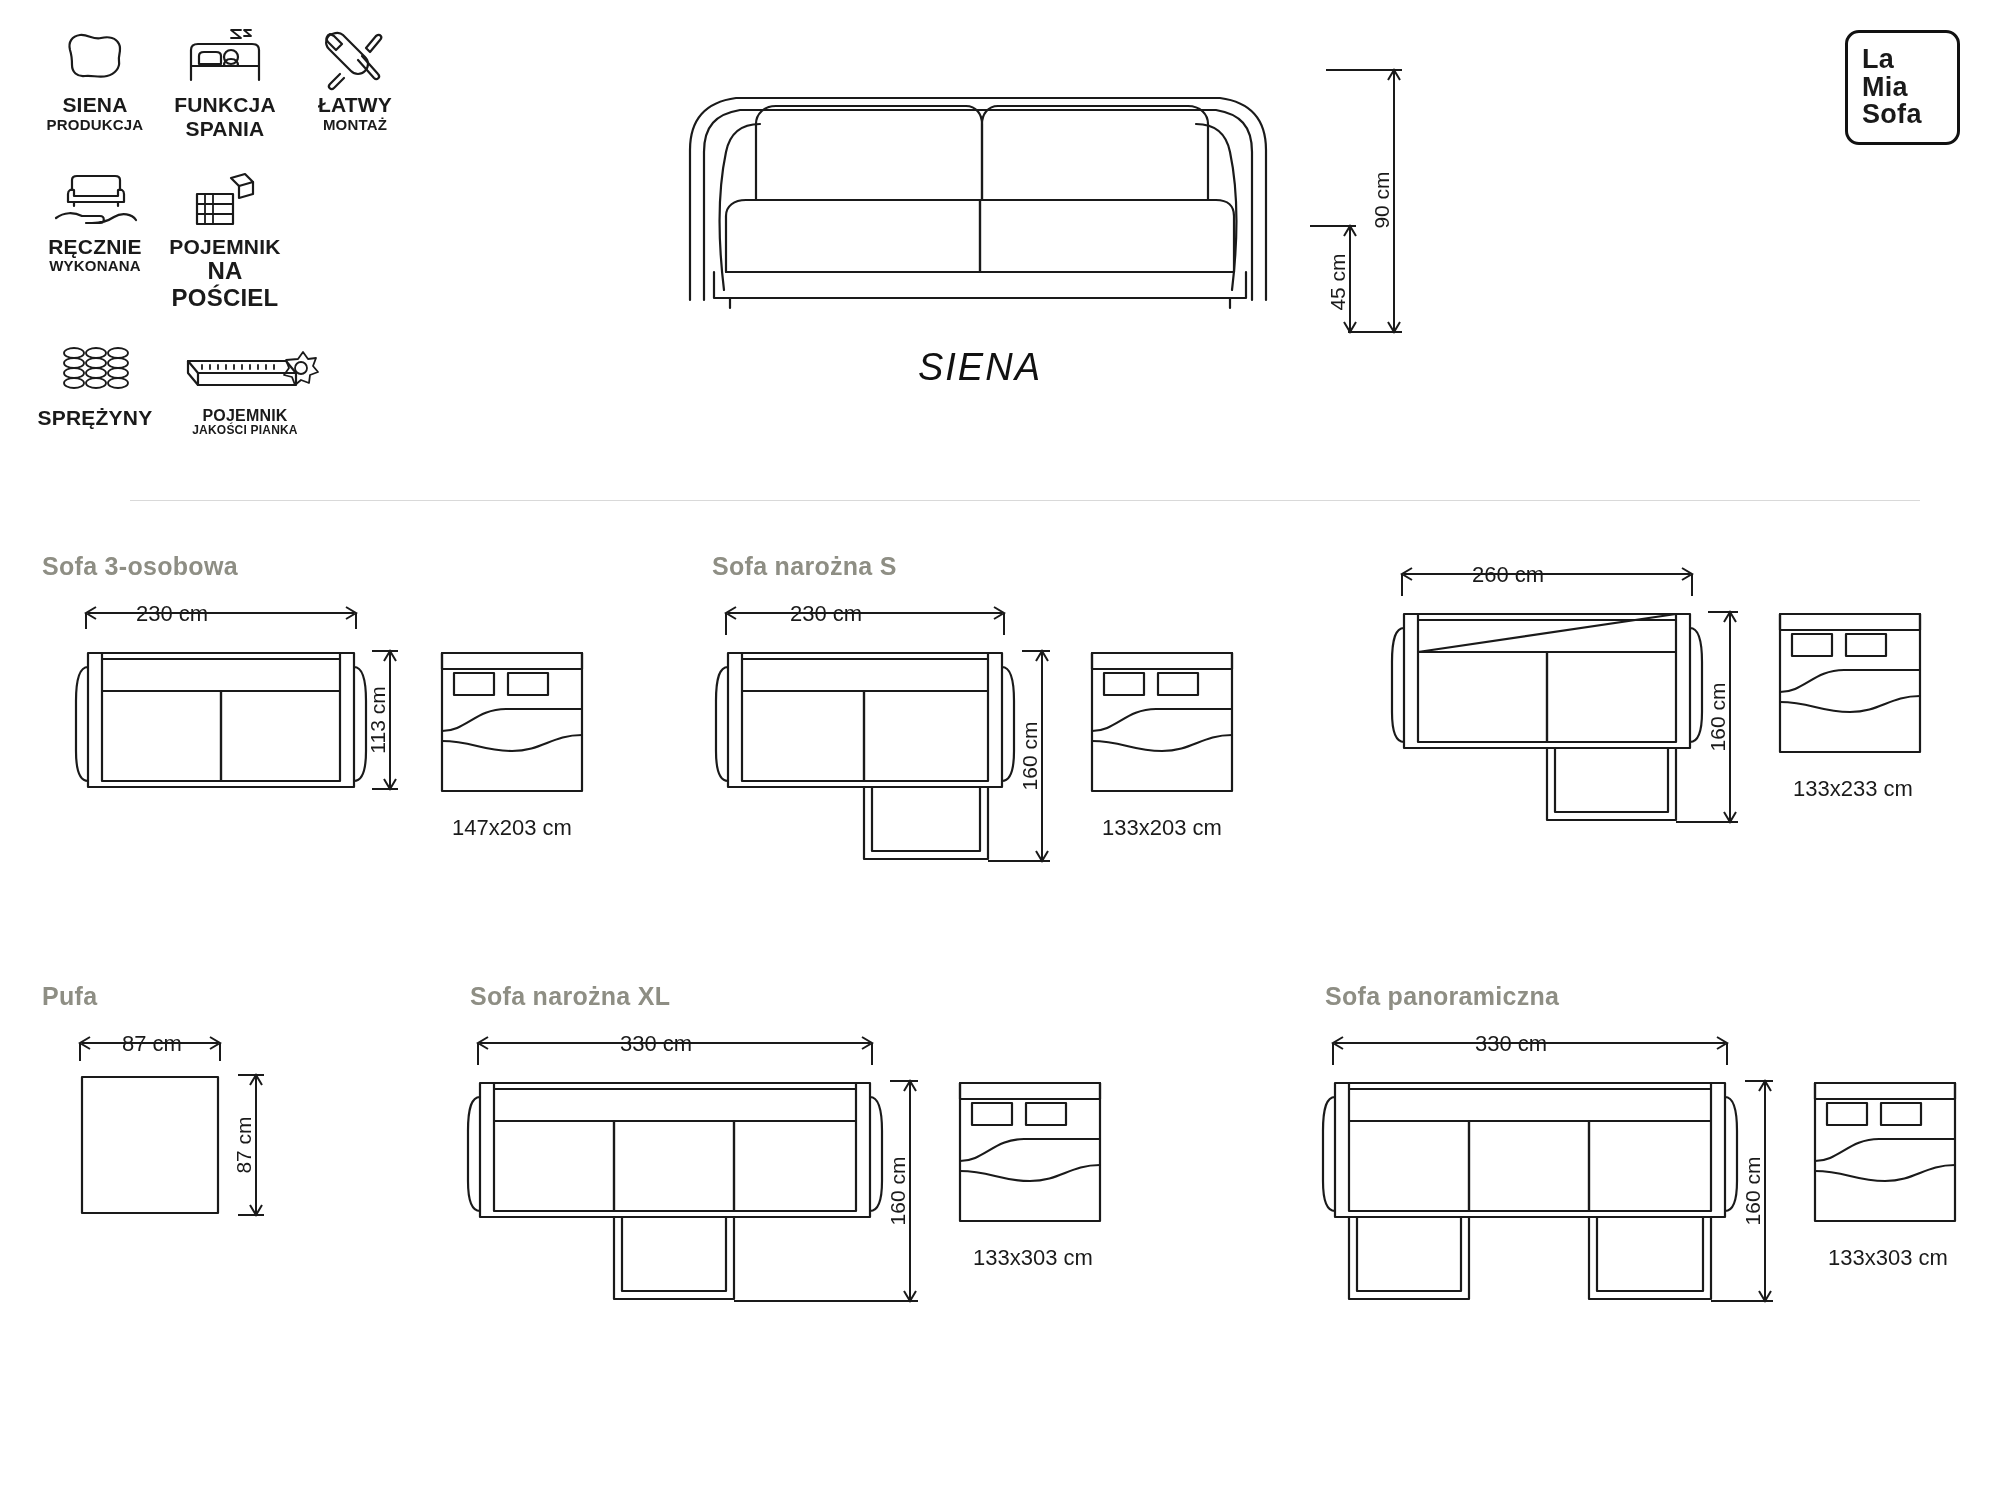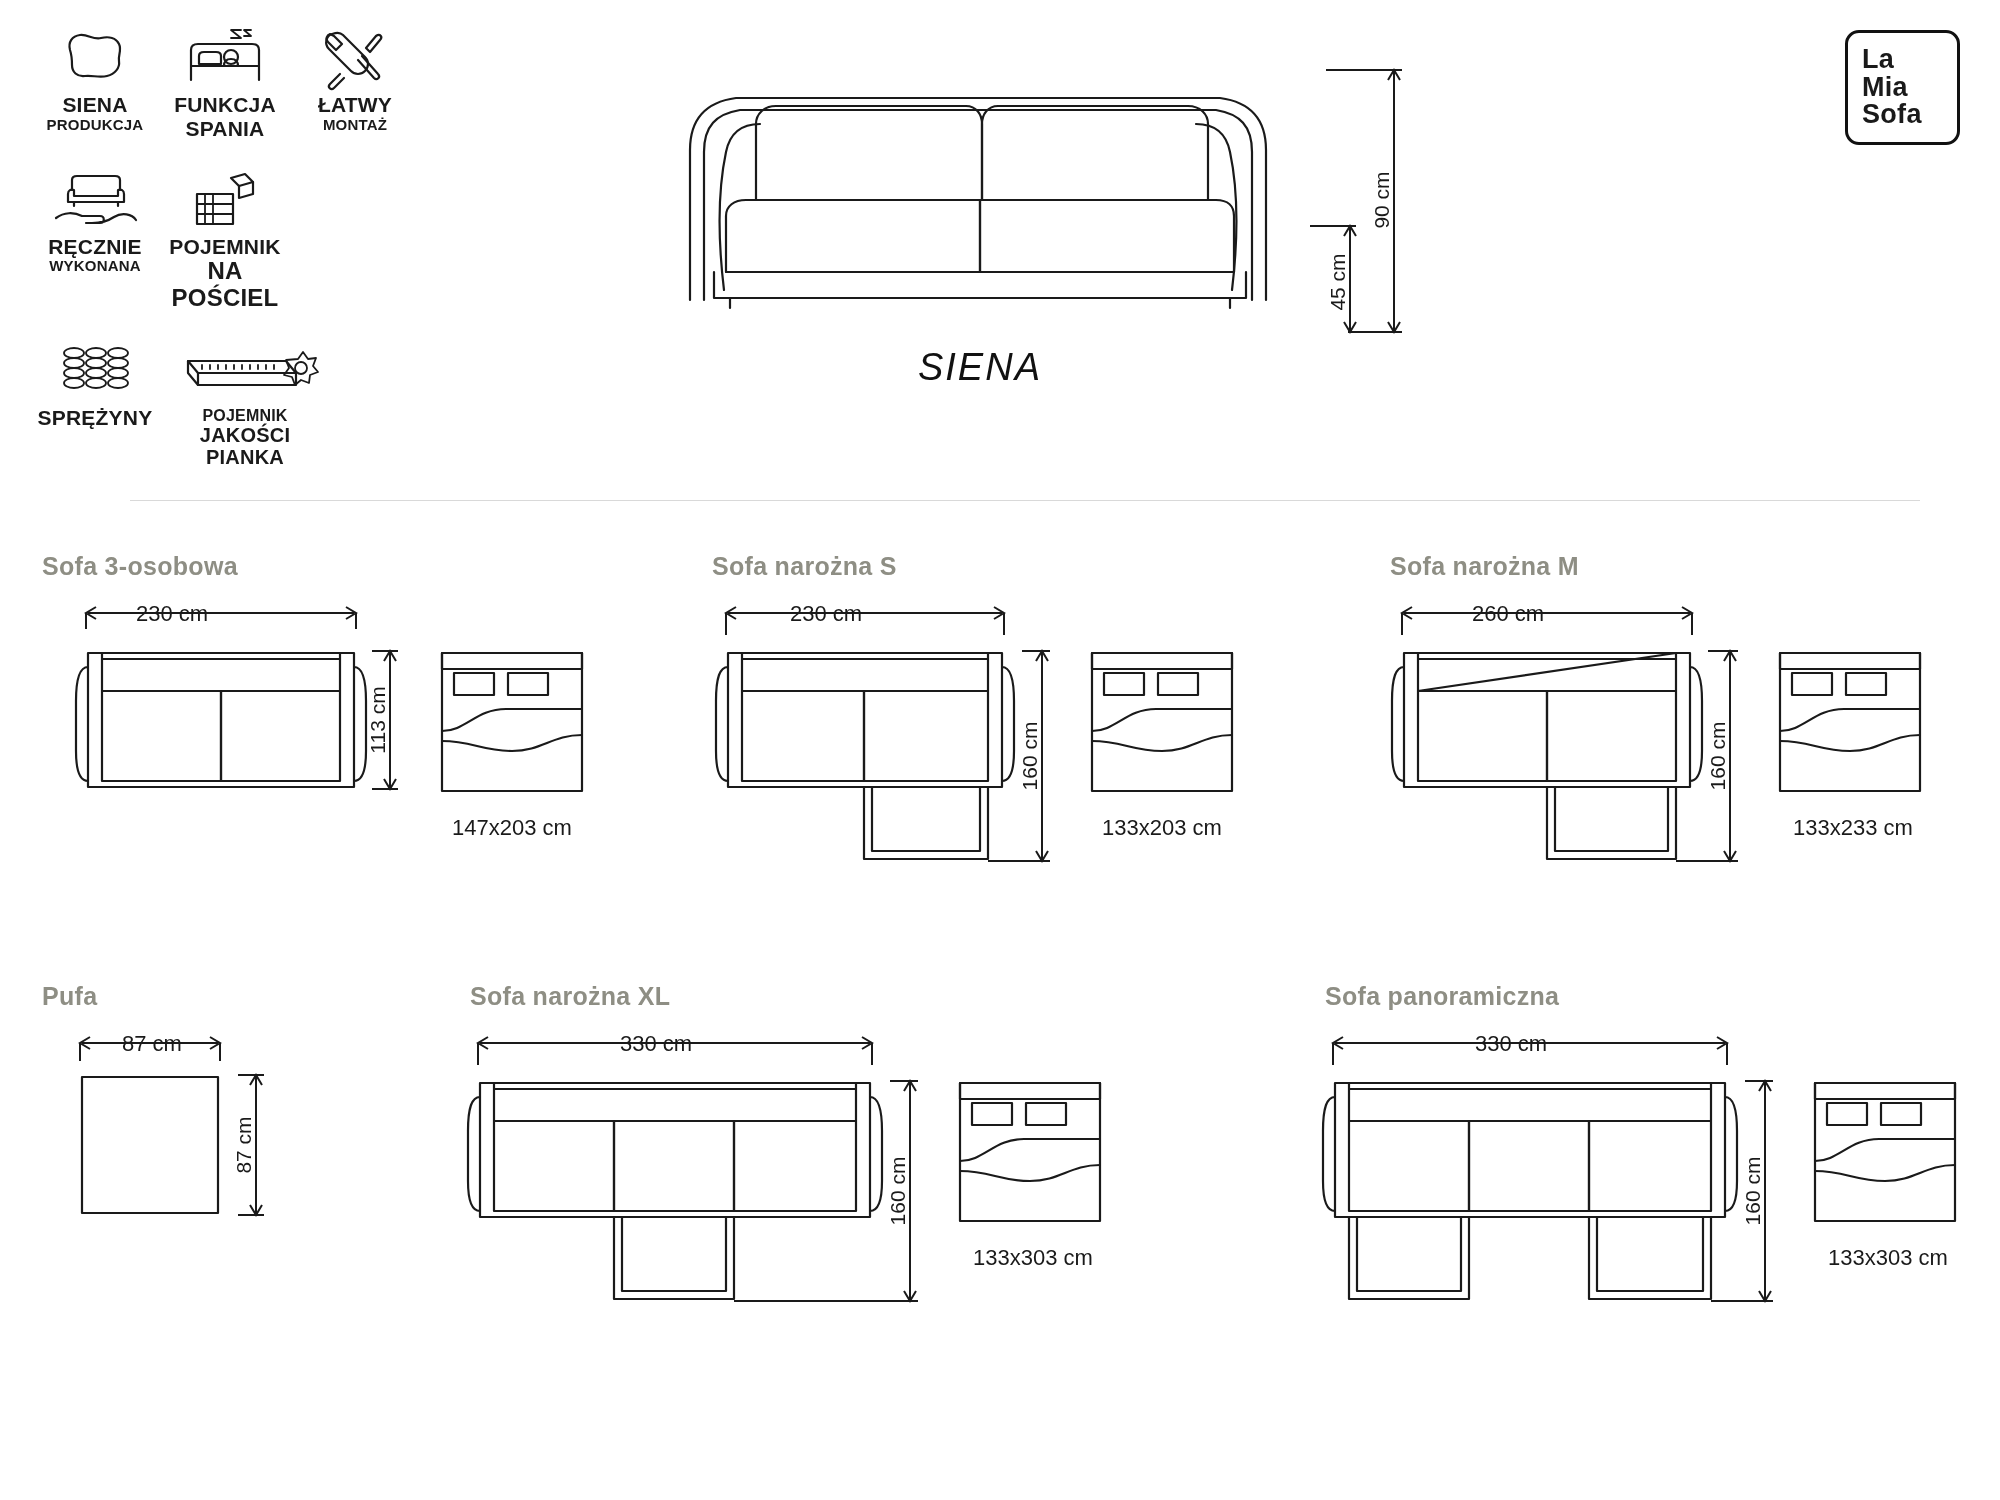--- a/index.html
+++ b/index.html
@@ -53,21 +53,21 @@
     letter-spacing: .2px;
     margin-top: 4px;
   }
   .feature .sub {
     font-size: 15px;
     font-weight: bold;
     line-height: 1.1;
     letter-spacing: .2px;
   }
   .feature.small .lab { font-size: 16px; }
-  .feature.small .sub { font-size: 20px; }
+  .feature.small .sub { font-size: 12px; }
 
   
   .logo {
     position: absolute;
     right: 40px;
     top: 30px;
     width: 115px;
     height: 115px;
     border: 3px solid #111;
     border-radius: 14px;
@@ -382,21 +382,20 @@
         <path class="stroke" d="M446 82 L486 82 L486 104 L446 104 Z"></path>
         <path class="stroke" d="M380 140 C404 140 414 118 444 118 L520 118"></path>
         <path class="stroke" d="M380 150 C410 150 420 160 450 160 C480 160 490 144 520 144"></path>
       </svg>
       <div class="bedsize" style="position:absolute; left:370px; top:218px; width:160px;">133x203 cm</div>
       <div class="dimlabel" style="position:absolute; left:78px; top:10px;">230 cm</div>
     </div>
   </div>
 
   <div class="variant" style="left:1390px; top:552px; width:580px;">
-    <h3>Sofa narożna M</h3>
     <div class="body">
       <svg width="580" height="300" viewBox="0 0 580 300">
 
         <path class="dim" d="M14 22 L300 22"></path>
         <path class="dim" d="M22 16 L12 22 L22 28"></path>
         <path class="dim" d="M292 16 L302 22 L292 28"></path>
         <path class="dim" d="M12 22 L12 44 M302 22 L302 44"></path>
 
         <path class="stroke" d="M14 62 L300 62 L300 196 L14 196 Z"></path>
         <path class="stroke" d="M14 76 C6 76 2 86 2 110 L2 160 C2 180 6 190 14 190"></path>

